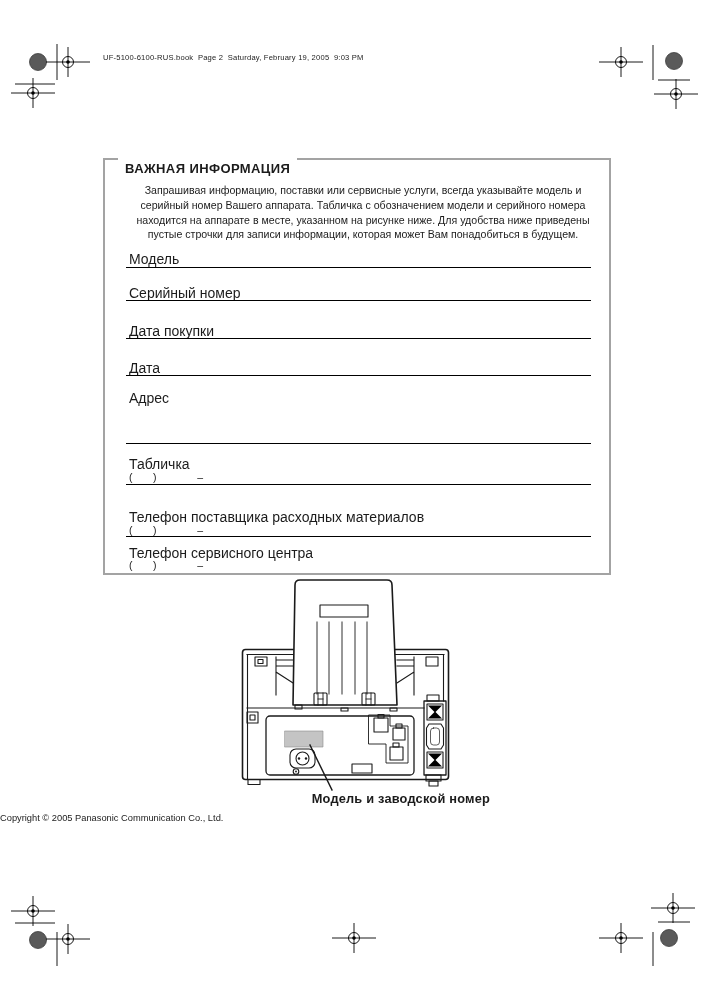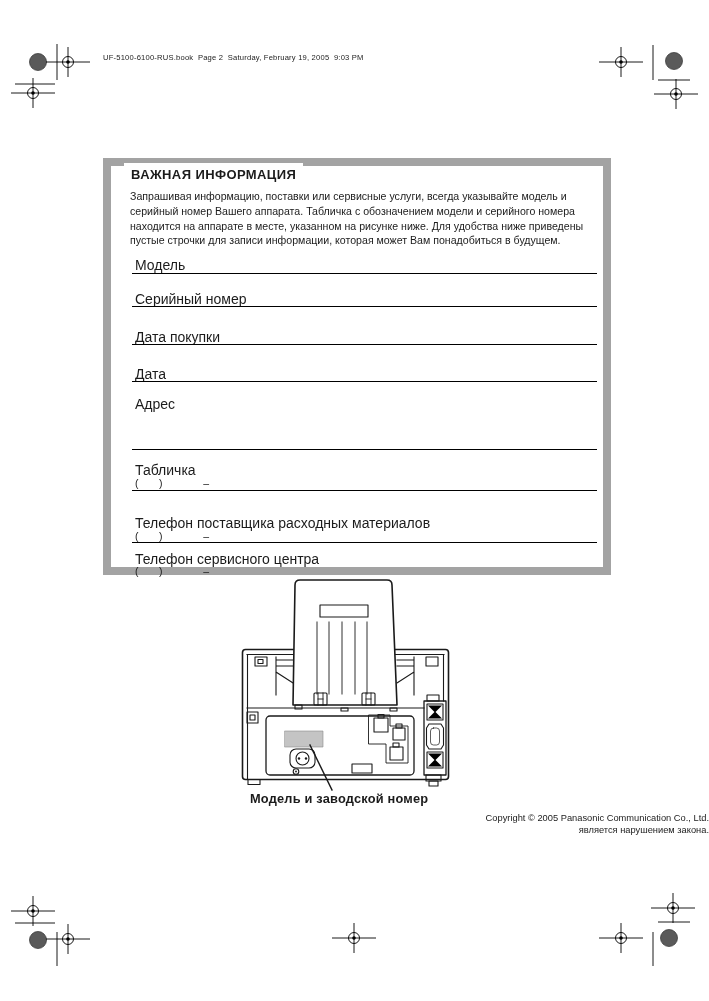--- a/index.html
+++ b/index.html
@@ -12,42 +12,42 @@
   #hdr{
     left:79px;top:53px;font-size:7.6px;letter-spacing:.2px;color:#222;
     white-space:pre;
     padding-left:24px;
   }
   
   #marks{left:0;top:0;pointer-events:none;}
   
   #ibox{
     left:103px;top:158px;width:508px;height:417px;
-    border:8px solid #a3a3a3;box-sizing:border-box;
+    border:2px solid #a3a3a3;box-sizing:border-box;
   }
   #ibox-title{
     position:absolute;top:-3px;left:13px;padding:6px 7px 0 7px;background:#fff;
     font-size:13px;font-weight:bold;letter-spacing:.4px;line-height:12px;
   }
   #intro{
     position:absolute;left:19px;top:23px;width:478px;
-    font-size:10.6px;line-height:14.8px;
+    font-size:10.6px;line-height:14.8px;text-align:center;
   }
   .flabel{position:absolute;left:24px;font-size:14px;line-height:12px;}
   .fmask{position:absolute;left:24px;font-size:10.5px;line-height:12px;white-space:pre;}
   .uline{position:absolute;left:21px;width:465px;border-top:1.4px solid #000;height:0;}
   
   #fig{left:238px;top:577px;}
   #fig-caption{
-    left:250px;top:791px;width:240px;text-align:left;
+    left:250px;top:791px;width:240px;text-align:right;
     font-size:12.8px;font-weight:bold;letter-spacing:.2px;
   }
   
   #footer{
-    left:0;top:813px;width:709px;text-align:right;
+    left:0;top:813px;width:709px;text-align:left;
     font-size:9.3px;line-height:11.6px;color:#1b1b1b;
   }
   #footer div{white-space:nowrap;}
 </style>
 </head>
 <body>
 
 <svg id="marks" class="abs" width="709" height="1001" viewBox="0 0 709 1001">
   <defs>
     <g id="tgt" stroke="#000" stroke-width="0.9" fill="none">
@@ -192,14 +192,13 @@
     </g>
 
     <path d="M72,168 L94,213" stroke-width="1.4"></path>
   </g>
 </svg>
 
 <div id="fig-caption" class="abs">Модель и заводской номер</div>
 
 <div id="footer" class="abs">
   <div>Copyright © 2005 Panasonic Communication Co., Ltd.</div>
-  <div>является нарушением закона.</div>
 </div>
 
 </body></html>

